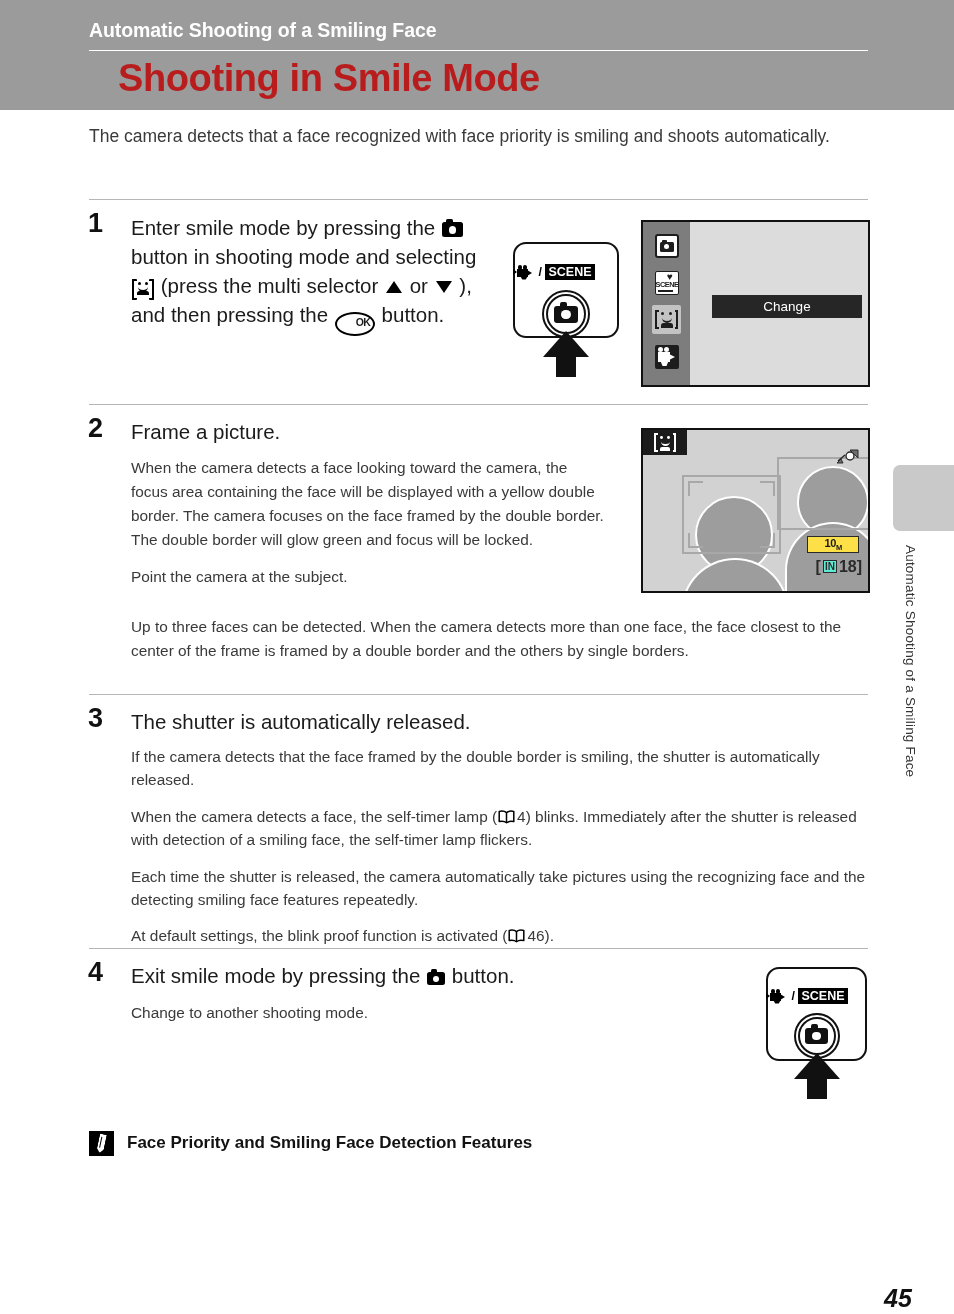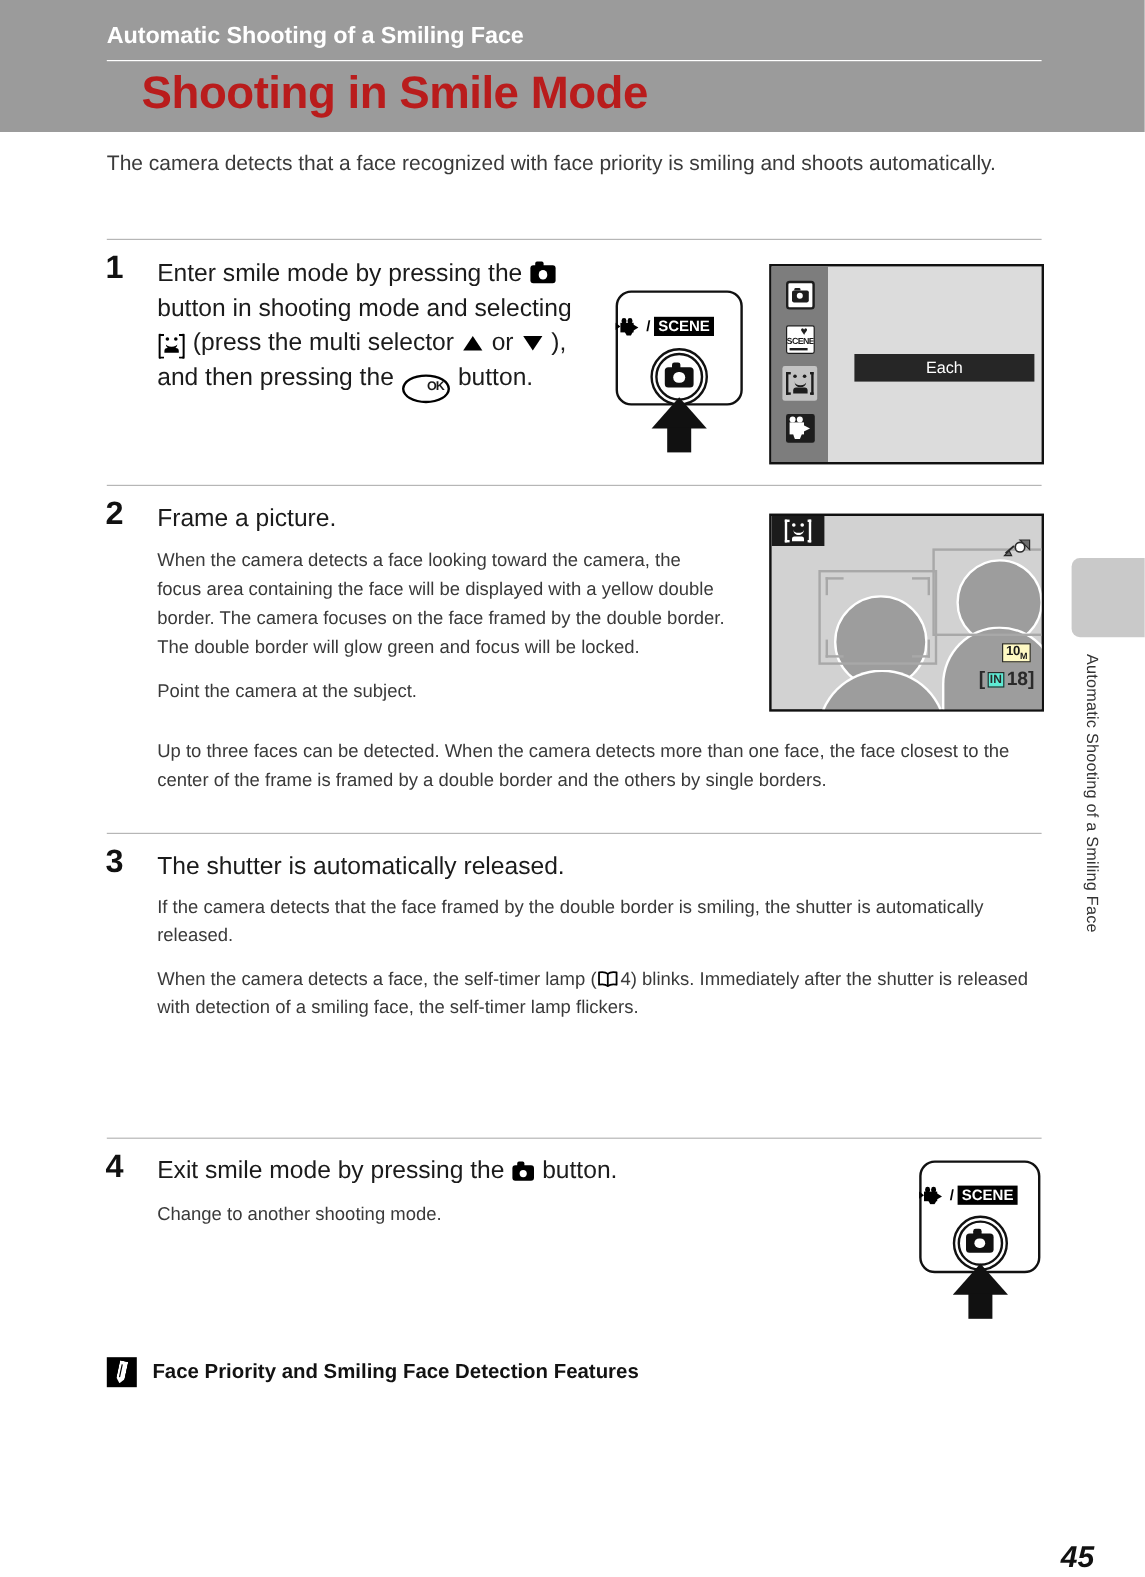--- a/index.html
+++ b/index.html
@@ -478,23 +478,23 @@
   .frame-sgl {
     position: absolute;
     border: 2px solid #a8a8a8;
     box-sizing: border-box;
     z-index: 3;
   }
 
   .lcd2-size {
     position: absolute;
     right: 9px; top: 106px;
-    background: #fef9c3;
+    background: #fde047;
     border: 1.6px solid #2a2a2a;
-    padding: 0 2px;
+    padding: 0 16px;
     font-size: 11px;
     font-weight: bold;
     color: #1a1a1a;
     z-index: 4;
     letter-spacing: -0.3px;
   }
   .lcd2-size sub { font-size: 7.5px; }
   .lcd2-shots {
     position: absolute;
     right: 6px; top: 128px;
@@ -788,21 +788,21 @@
     <div class="icbox m-movie">
       <span class="r1"></span>
         <span class="r2"></span>
         <span class="body"></span>
         <span class="lens"></span>
         <span class="leg"></span>
     </div>
   </div>
 
   <div class="lcd1-selbar">
-    <span>Each</span>
+    <span>Change</span>
   </div>
 </div>
 
 <div class="step-num" style="left:88px; top:413px">2</div>
 <div class="step-head" style="left:131px; top:417px; width:480px">Frame a picture.</div>
 <div class="step-body" style="left:131px; top:456px; width:473px">
   <p class="para">When the camera detects a face looking toward the camera, the focus area containing the face will be displayed with a yellow double border. The camera focuses on the face framed by the double border. The double border will glow green and focus will be locked.</p>
   <p class="para">Point the camera at the subject.</p>
 </div>
 <div class="step-body" style="left:131px; top:615px; width:737px">
@@ -855,20 +855,27 @@
 <div class="step-num" style="left:88px; top:703px">3</div>
 <div class="step-head" style="left:131px; top:707px; width:600px">The shutter is automatically released.</div>
 <div class="step-body tight" style="left:131px; top:745px; width:740px">
   <p class="para">If the camera detects that the face framed by the double border is smiling, the shutter is automatically released.</p>
   <p class="para">
     <span>When the camera detects a face, the self-timer lamp (</span><span class="ic ic-book"><svg width="17" height="14" viewBox="0 0 17 14">
           <path d="M8.5,2.6 C6.6,1 3.8,0.9 1.2,1.4 L1.2,11.6 C3.8,11.1 6.6,11.2 8.5,12.8 C10.4,11.2 13.2,11.1 15.8,11.6 L15.8,1.4 C13.2,0.9 10.4,1 8.5,2.6 Z" fill="none" stroke="#000" stroke-width="1.5" stroke-linejoin="round"></path>
           <line x1="8.5" y1="2.6" x2="8.5" y2="12.8" stroke="#000" stroke-width="1.5"></line>
         </svg></span><span>4</span><span>) blinks. Immediately after the shutter is released with detection of a smiling face, the self-timer lamp flickers.</span>
   </p>
+  <p class="para">Each time the shutter is released, the camera automatically take pictures using the recognizing face and the detecting smiling face features repeatedly.</p>
+  <p class="para">
+    <span>At default settings, the blink proof function is activated (</span><span class="ic ic-book"><svg width="17" height="14" viewBox="0 0 17 14">
+          <path d="M8.5,2.6 C6.6,1 3.8,0.9 1.2,1.4 L1.2,11.6 C3.8,11.1 6.6,11.2 8.5,12.8 C10.4,11.2 13.2,11.1 15.8,11.6 L15.8,1.4 C13.2,0.9 10.4,1 8.5,2.6 Z" fill="none" stroke="#000" stroke-width="1.5" stroke-linejoin="round"></path>
+          <line x1="8.5" y1="2.6" x2="8.5" y2="12.8" stroke="#000" stroke-width="1.5"></line>
+        </svg></span><span>46</span><span>).</span>
+  </p>
 </div>
 
 <div class="step-num" style="left:88px; top:957px">4</div>
 <div class="step-head" style="left:131px; top:961px; width:600px">
   <span>Exit smile mode by pressing the</span>
   <span class="ic ic-cam sm"></span>
   <span>button.</span>
 </div>
 <div class="step-body" style="left:131px; top:1001px; width:600px">Change to another shooting mode.</div>
 

